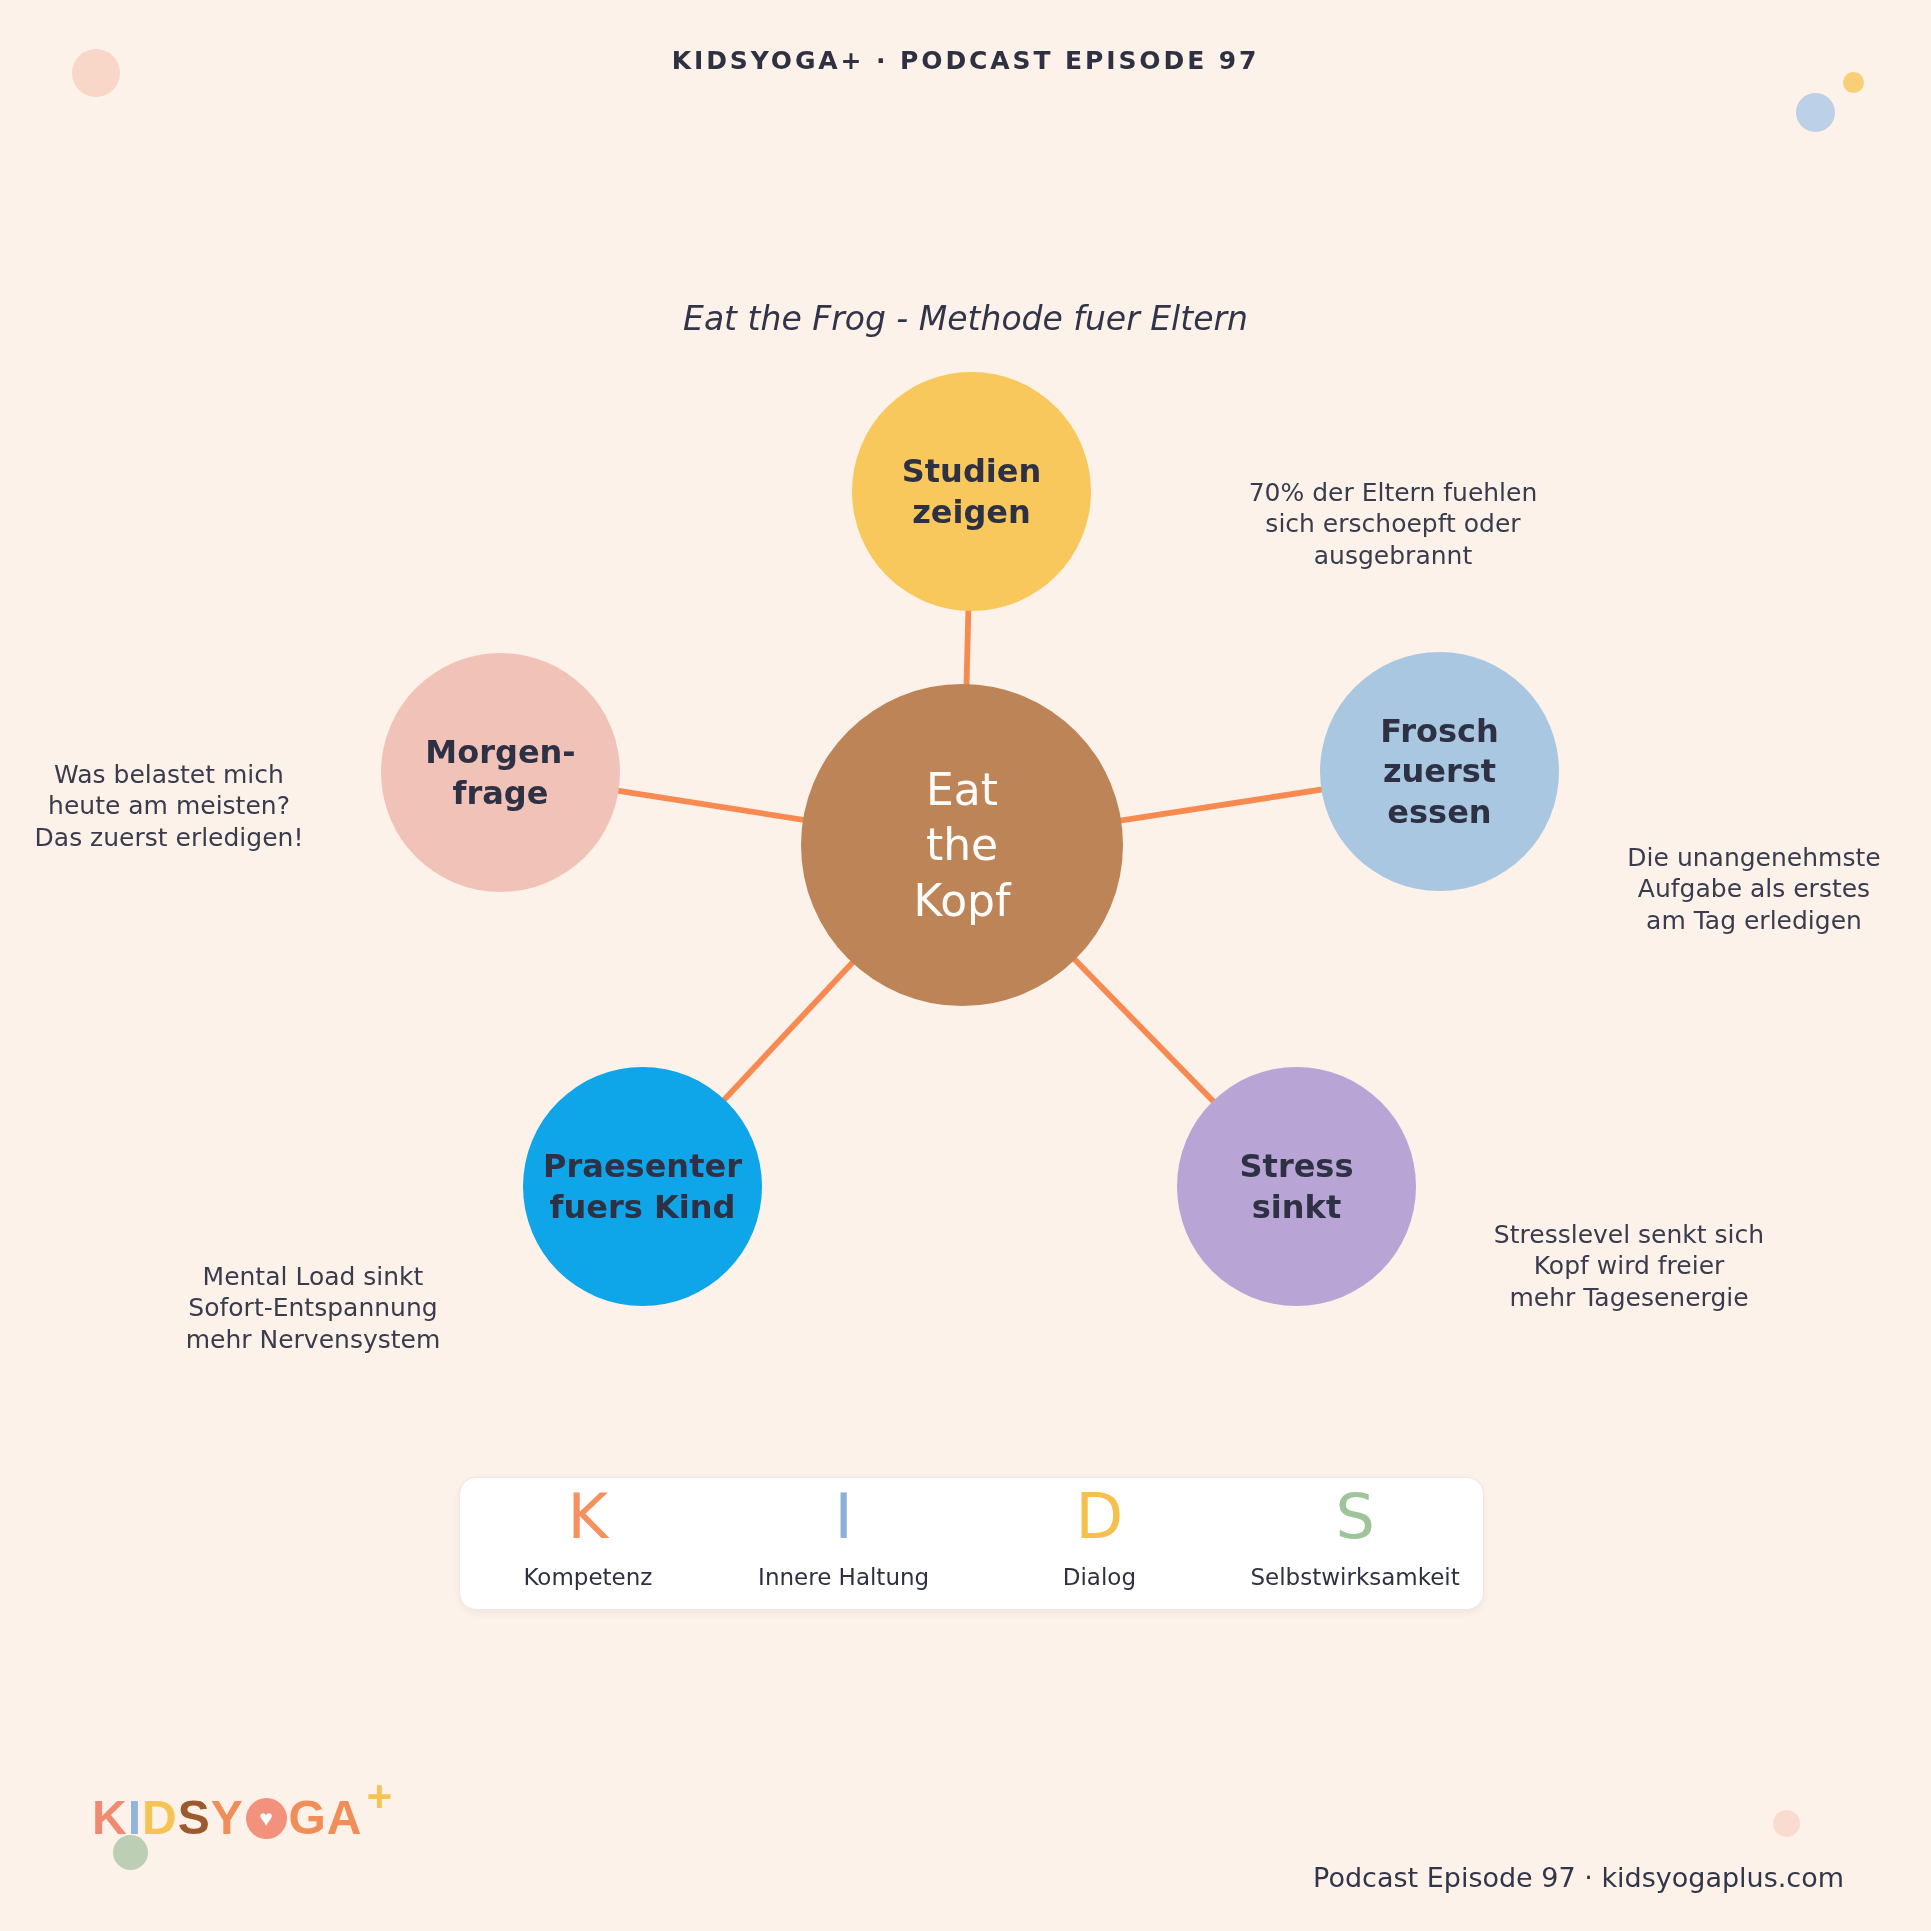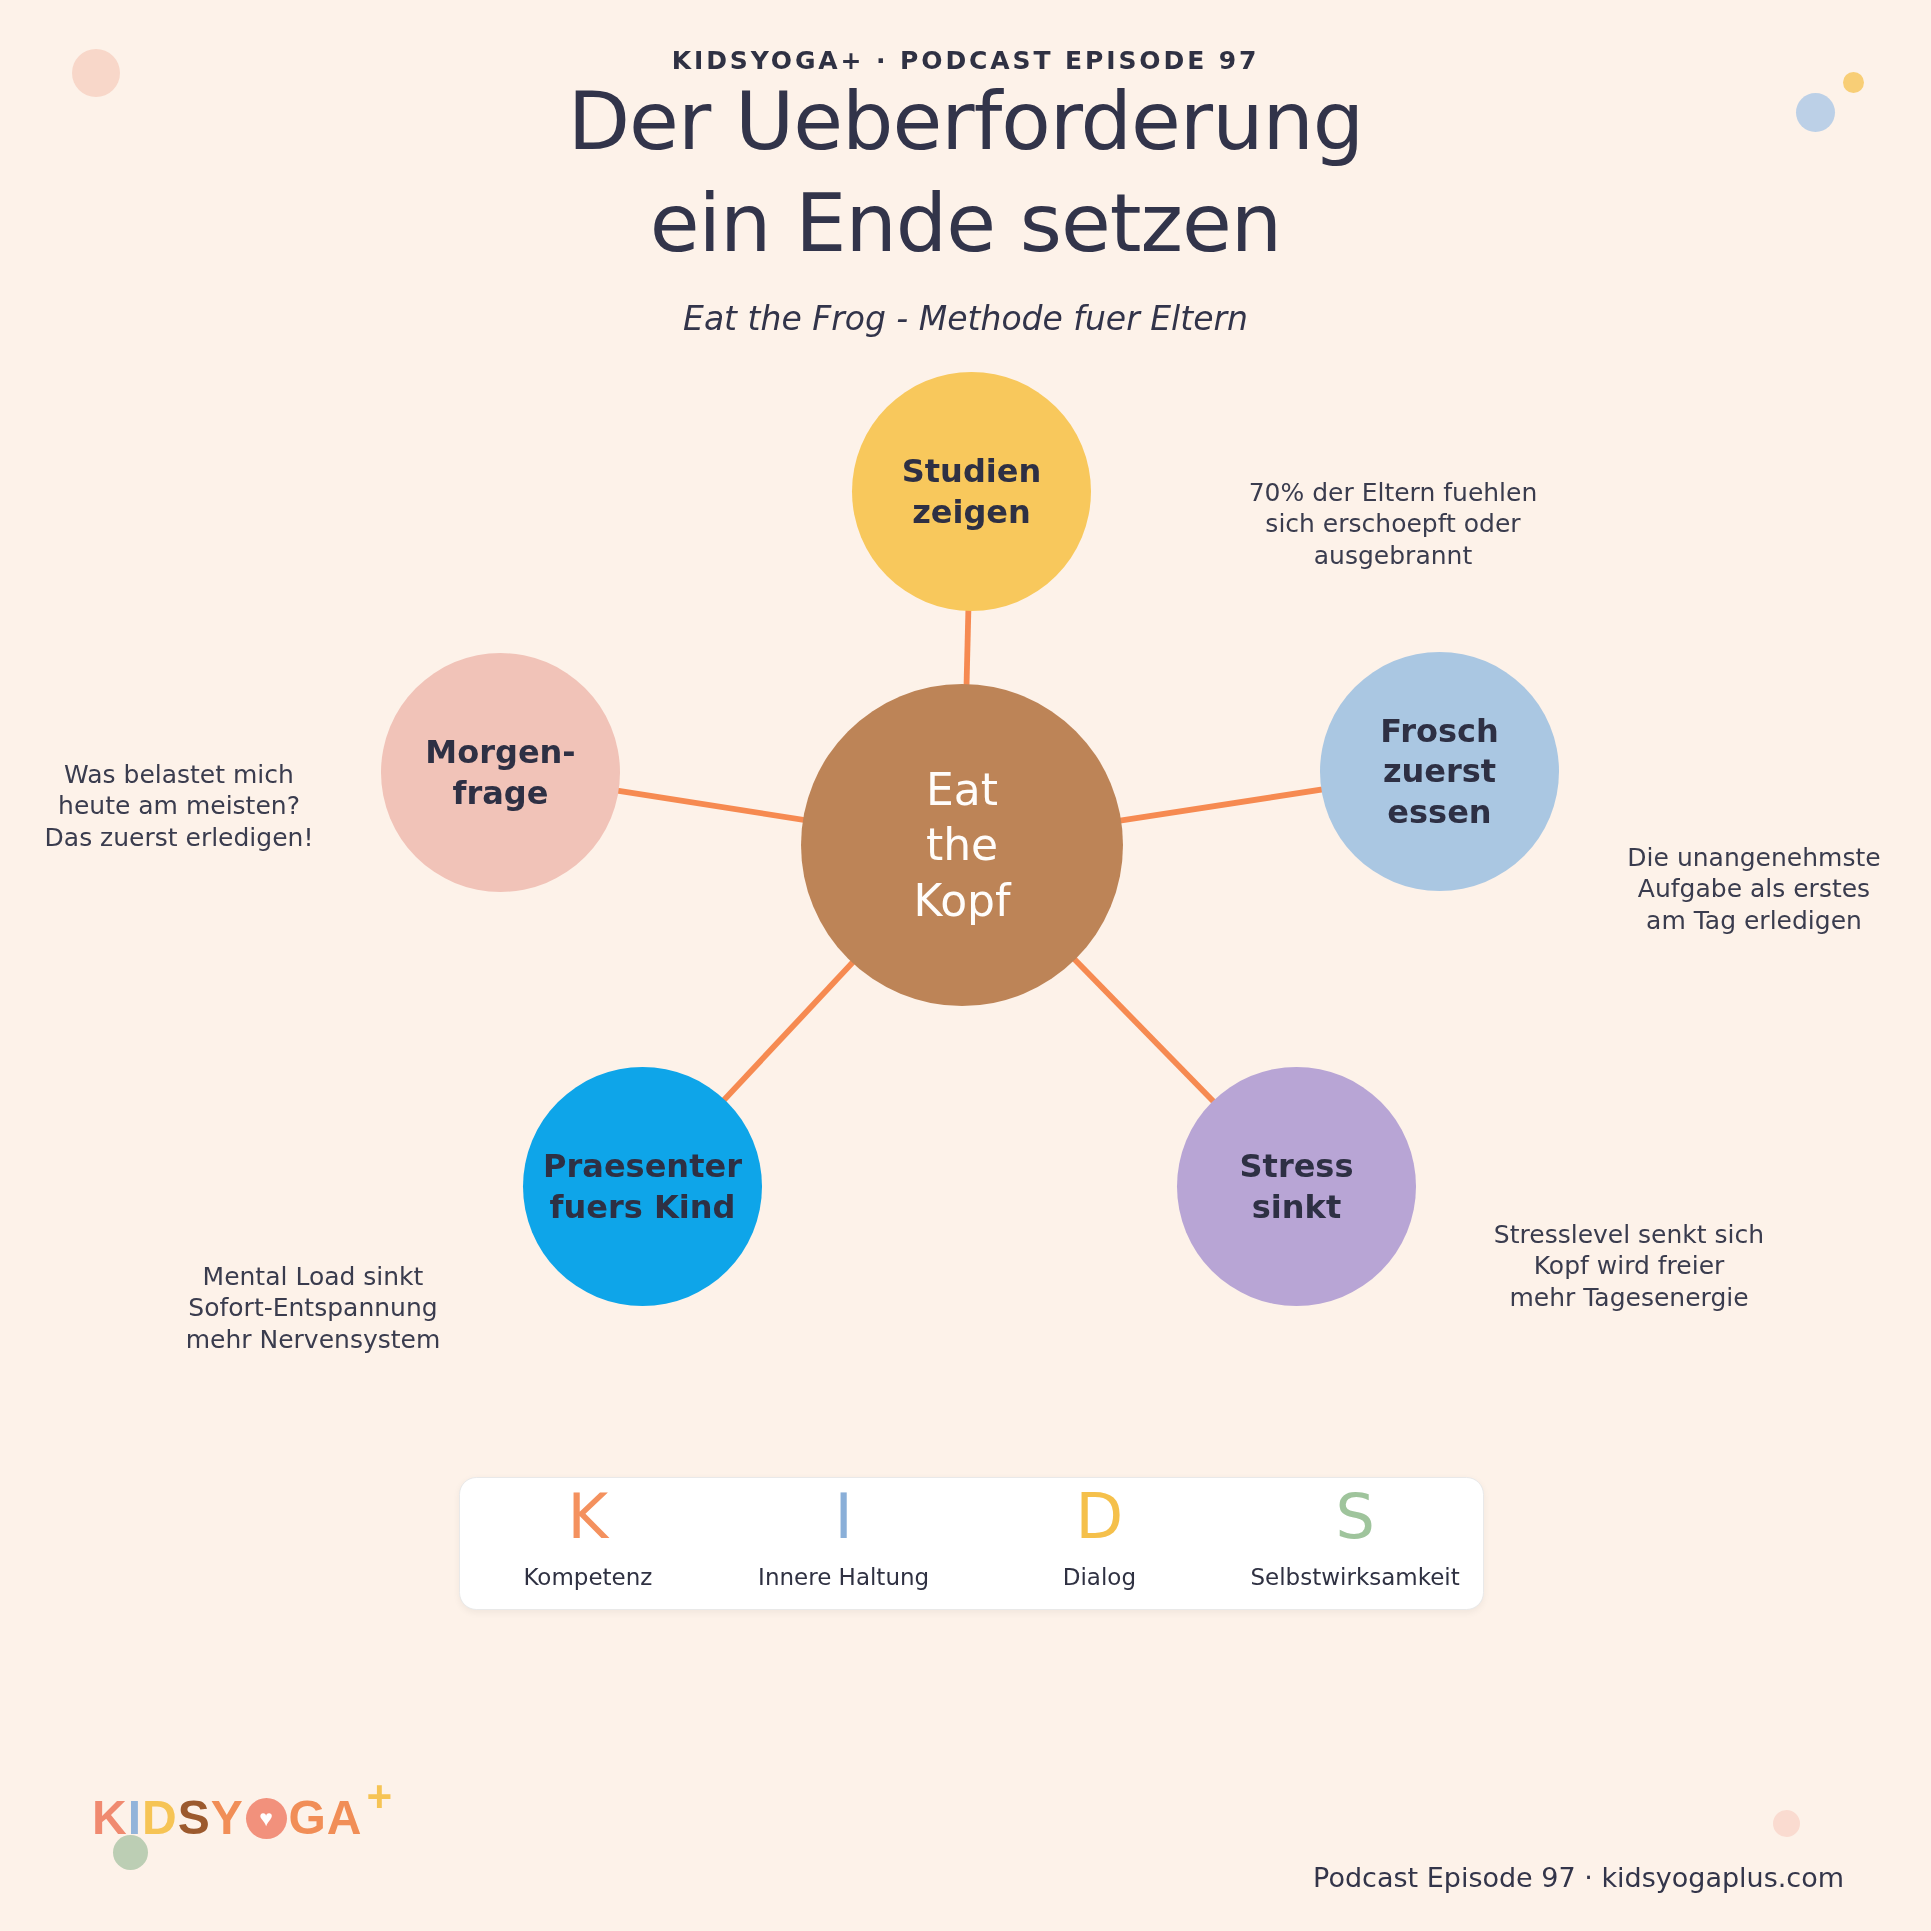--- a/index.html
+++ b/index.html
@@ -51,21 +51,21 @@
 
   
   .annotation {
     position:absolute; width:328px; text-align:center;
     font-size:25px; line-height:1.25; color:#3a3c4e;margin-top:48px;
   }
   .ann-studien    { left:1229px; top:429px; }
   .ann-frosch     { left:1590px; top:794px; }
   .ann-stress     { left:1465px; top:1171px; }
   .ann-praesenter { left:149px;  top:1213px; }
-  .ann-morgen     { left:15px;    top:711px; }
+  .ann-morgen     { left:5px;    top:711px; }
 
   
   .kids-box {
     position:absolute; left:459px; top:1477px; width:1025px; height:133px;
     background:#ffffff; border:1px solid #e9e9e9; border-radius:17.4px;
     box-shadow:0 2.9px 7.7px rgba(0,0,0,0.05);
     display:flex; align-items:stretch; box-sizing:border-box; padding-top:7.7px;
   }
   .kids-item { flex:1; text-align:center; }
   .kids-letter { font-size:62px; line-height:1.0; display:block; }
@@ -113,22 +113,20 @@
 <body>
 
 <div id="canvas">
 
   <div class="dot dot-tl"></div>
   <div class="dot dot-trb"></div>
   <div class="dot dot-try"></div>
   <div class="dot dot-br"></div>
 
   <div class="eyebrow">KIDSYOGA+ · PODCAST EPISODE 97</div>
-  <div class="title pre">Der Ueberforderung
-ein Ende setzen</div>
   <div class="subtitle">Eat the Frog - Methode fuer Eltern</div>
 
   <svg class="links" width="1931" height="1931" viewBox="0 0 2000 2000">
     <line x1="997" y1="875" x2="1006" y2="509"></line>
     <line x1="997" y1="875" x2="1491" y2="799"></line>
     <line x1="997" y1="875" x2="1343" y2="1229"></line>
     <line x1="997" y1="875" x2="666" y2="1229"></line>
     <line x1="997" y1="875" x2="519" y2="800"></line>
   </svg>
 

